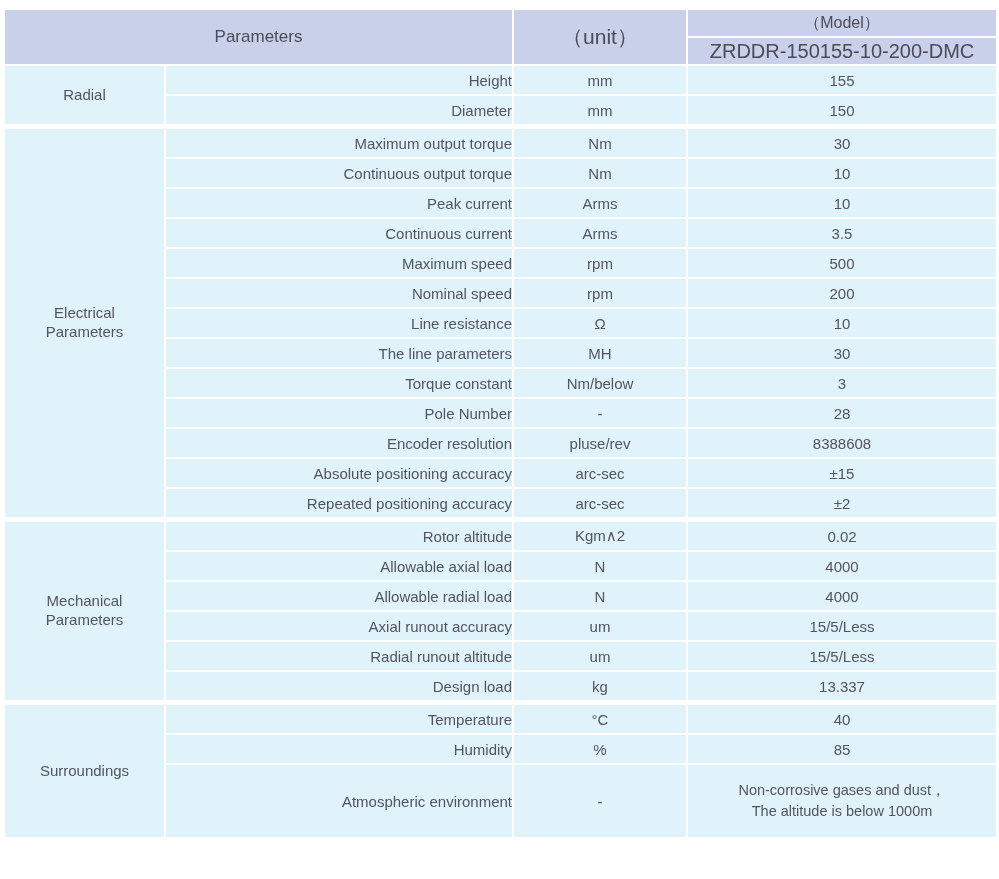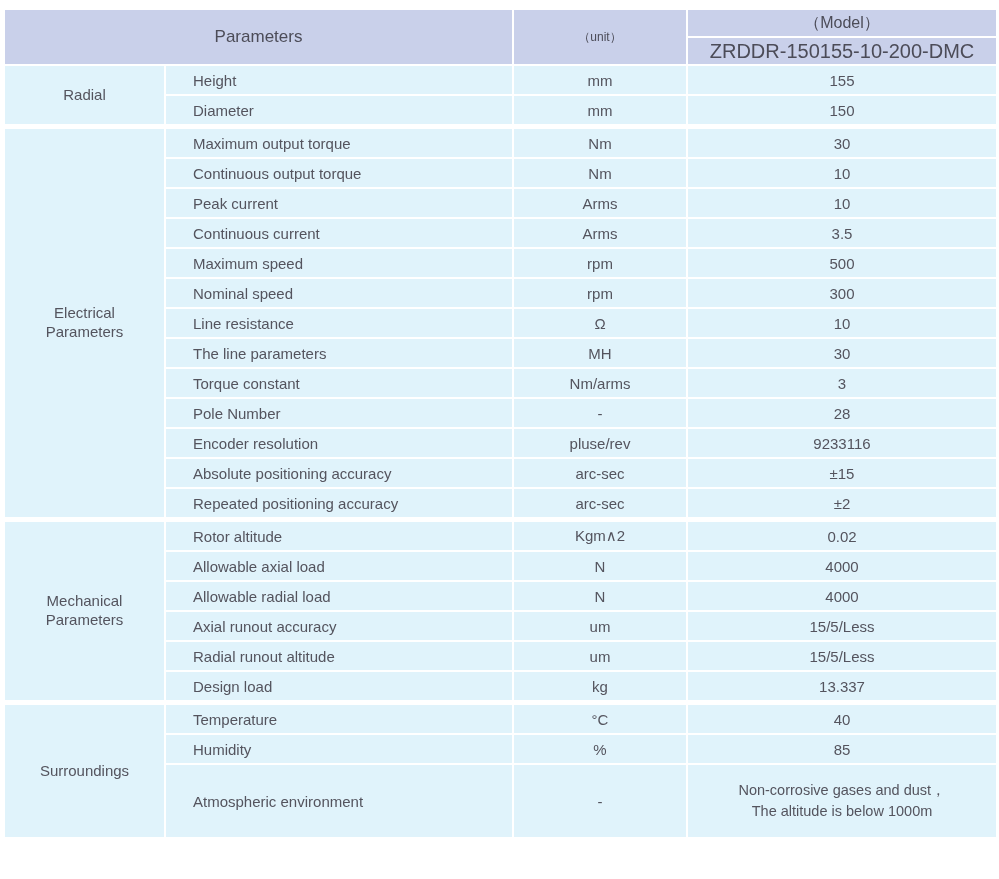--- a/index.html
+++ b/index.html
@@ -34,34 +34,34 @@
     height: 28px;
     padding: 0;
     color: #54545e;
   }
   thead th {
     background: #c9d0ea;
     height: 26px;
     color: #4c4c58;
   }
   th.params  { font-size: 17px; }
-  th.unit-h  { font-size: 12px; text-align: center; }
+  th.unit-h  { font-size: 21px; text-align: center; }
   th.model-h { font-size: 16px; }
   th.model-v { font-size: 20px; }
 
   td.cat {
     text-align: center;
   }
   td.cat .cat-inner {
     display: inline-block;
     max-width: 104px;
     line-height: 1.25;
   }
   td.param {
-    text-align: left;
+    text-align: right;
     padding-left: 27px;
   }
   tr.gstart > td { border-top: 5px solid #ffffff; }
   td.tall { height: 72px; }
   td.pre {
     white-space: pre-line;
     line-height: 1.45;
     font-size: 14.5px;
   }
   .footnote {
@@ -131,46 +131,46 @@
         <td class="val">3.5</td>
       </tr>
       <tr>
         <td class="param">Maximum speed</td>
         <td class="unit">rpm</td>
         <td class="val">500</td>
       </tr>
       <tr>
         <td class="param">Nominal speed</td>
         <td class="unit">rpm</td>
-        <td class="val">300</td>
+        <td class="val">200</td>
       </tr>
       <tr>
         <td class="param">Line resistance</td>
         <td class="unit">Ω</td>
         <td class="val">10</td>
       </tr>
       <tr>
         <td class="param">The line parameters</td>
         <td class="unit">MH</td>
         <td class="val">30</td>
       </tr>
       <tr>
         <td class="param">Torque constant</td>
-        <td class="unit">Nm/arms</td>
+        <td class="unit">Nm/below</td>
         <td class="val">3</td>
       </tr>
       <tr>
         <td class="param">Pole Number</td>
         <td class="unit">-</td>
         <td class="val">28</td>
       </tr>
       <tr>
         <td class="param">Encoder resolution</td>
         <td class="unit">pluse/rev</td>
-        <td class="val">9233116</td>
+        <td class="val">8388608</td>
       </tr>
       <tr>
         <td class="param">Absolute positioning accuracy</td>
         <td class="unit">arc-sec</td>
         <td class="val">±15</td>
       </tr>
       <tr>
         <td class="param">Repeated positioning accuracy</td>
         <td class="unit">arc-sec</td>
         <td class="val">±2</td>

